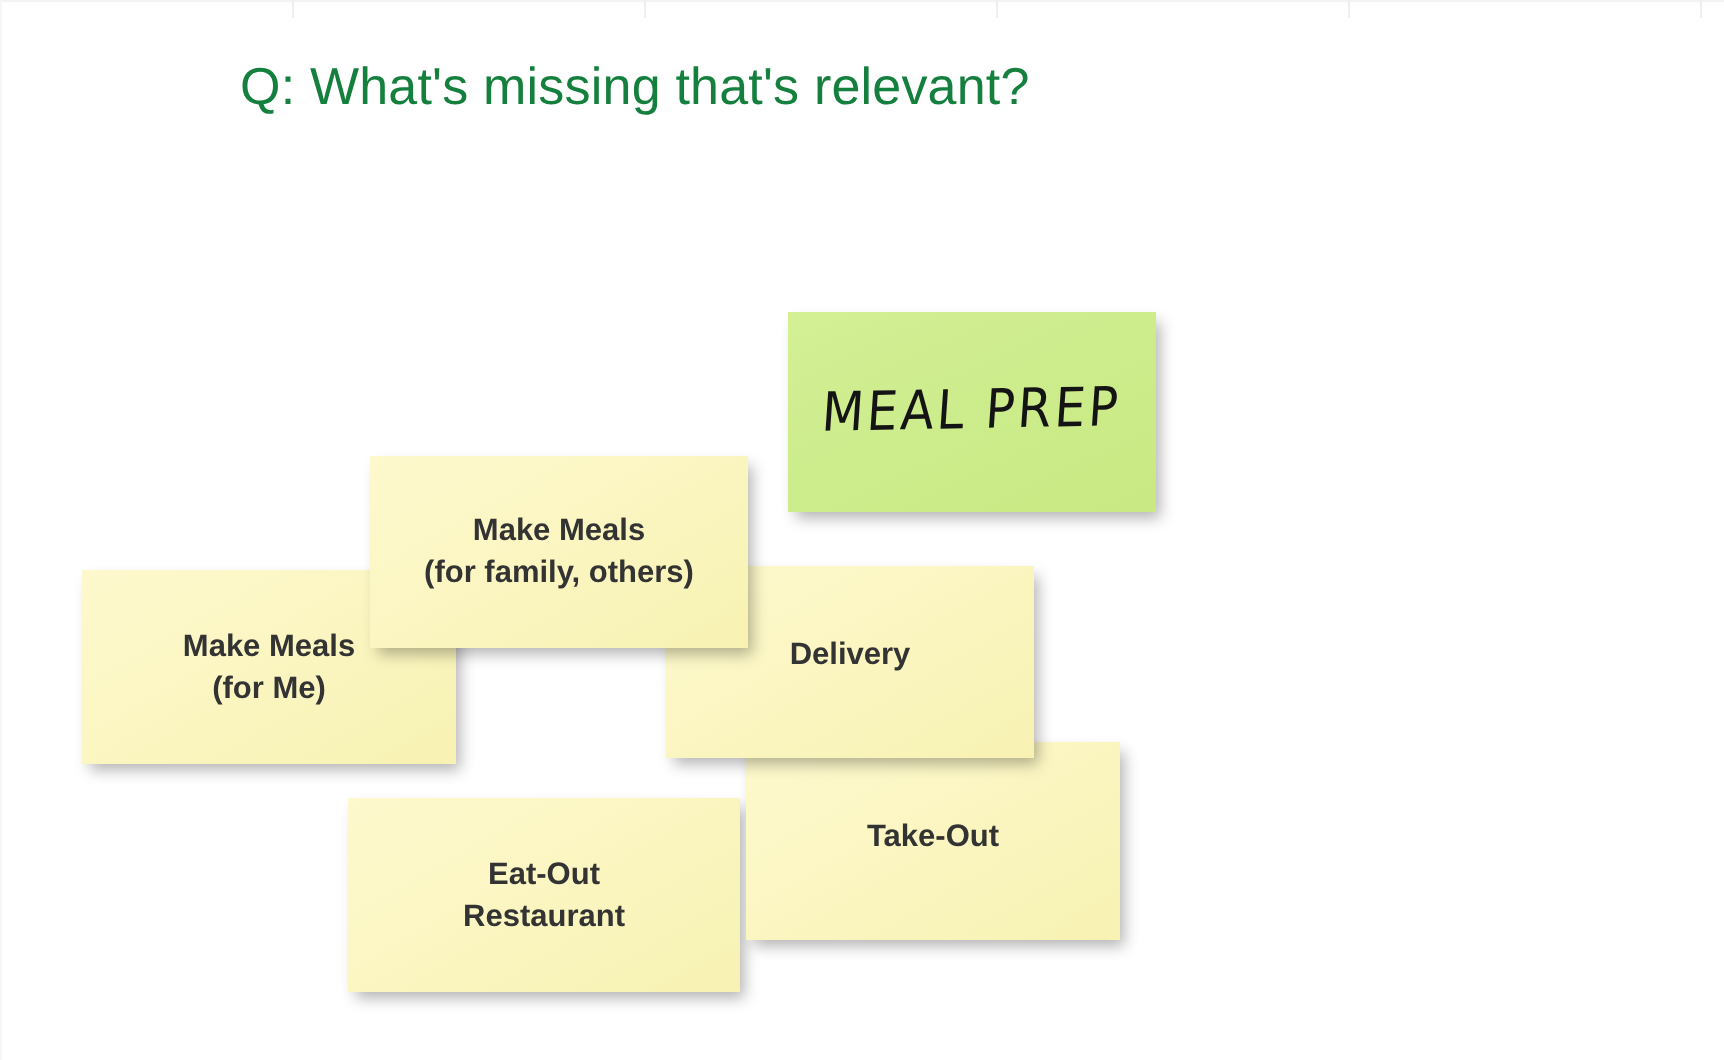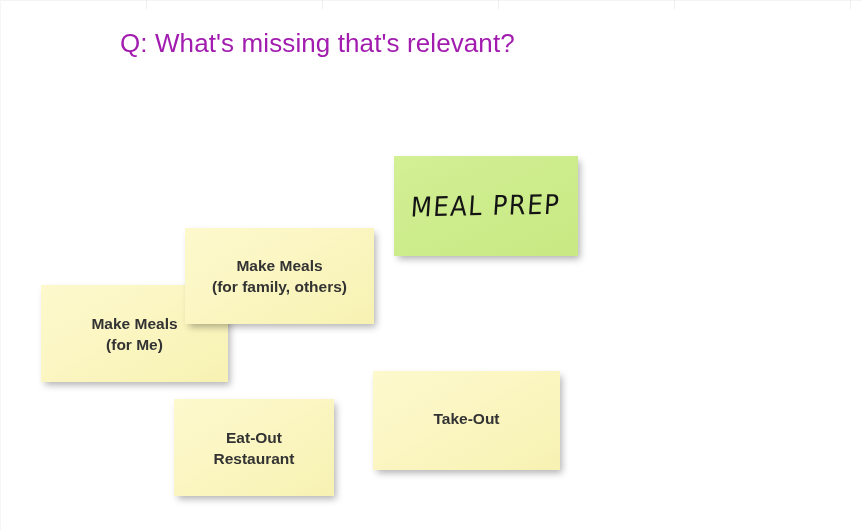--- a/index.html
+++ b/index.html
@@ -47,21 +47,21 @@
     background: #efeff1;
   }
 
   
   .slide-title {
     position: absolute;
     left: 120px;
     top: 26px;
     font-size: 26px;
     line-height: 34px;
-    color: #a21caf;
+    color: #15803d;
     font-weight: 400;
     letter-spacing: 0.1px;
     white-space: nowrap;
   }
 
   
   .note {
     position: absolute;
     box-sizing: border-box;
     display: flex;
@@ -97,21 +97,21 @@
     transform: skewX(-5deg) rotate(-1.1deg);
     font-stretch: condensed;
   }
 
   
   #note-meal-prep   { left: 394px; top: 156px; width: 184px;  height: 100px; z-index: 6; }
   #note-make-meals-family { left: 185px; top: 228px; width: 189px; height: 96px; z-index: 5; }
   #note-make-meals-me     { left: 41px;  top: 285px; width: 187px; height: 97px; z-index: 4; }
   #note-delivery    { left: 333px; top: 283px; width: 184px;  height: 96px;  z-index: 3; }
   #note-take-out    { left: 373px; top: 371px; width: 187px;  height: 99px;  z-index: 2; }
-  #note-eat-out     { left: 174px; top: 399px; width: 160px;  height: 97px;  z-index: 1; align-items: center; }
+  #note-eat-out     { left: 174px; top: 399px; width: 196px;  height: 97px;  z-index: 1; align-items: center; }
 
   #note-delivery .note-text { position: relative; top: -4px; }
   #note-take-out .note-text { position: relative; top: -2px; }
 </style>
 </head>
 <body>
 
 <div id="canvas">
 
   <div class="guide-top"></div>
@@ -131,20 +131,23 @@
   <div class="note yellow" id="note-make-meals-family">
     <span class="note-text">Make Meals
 (for family, others)</span>
   </div>
 
   <div class="note yellow" id="note-make-meals-me">
     <span class="note-text">Make Meals
 (for Me)</span>
   </div>
 
+  <div class="note yellow" id="note-delivery">
+    <span class="note-text">Delivery</span>
+  </div>
 
   <div class="note yellow" id="note-take-out">
     <span class="note-text">Take-Out</span>
   </div>
 
   <div class="note yellow" id="note-eat-out">
     <span class="note-text">Eat-Out
 Restaurant</span>
   </div>
 

